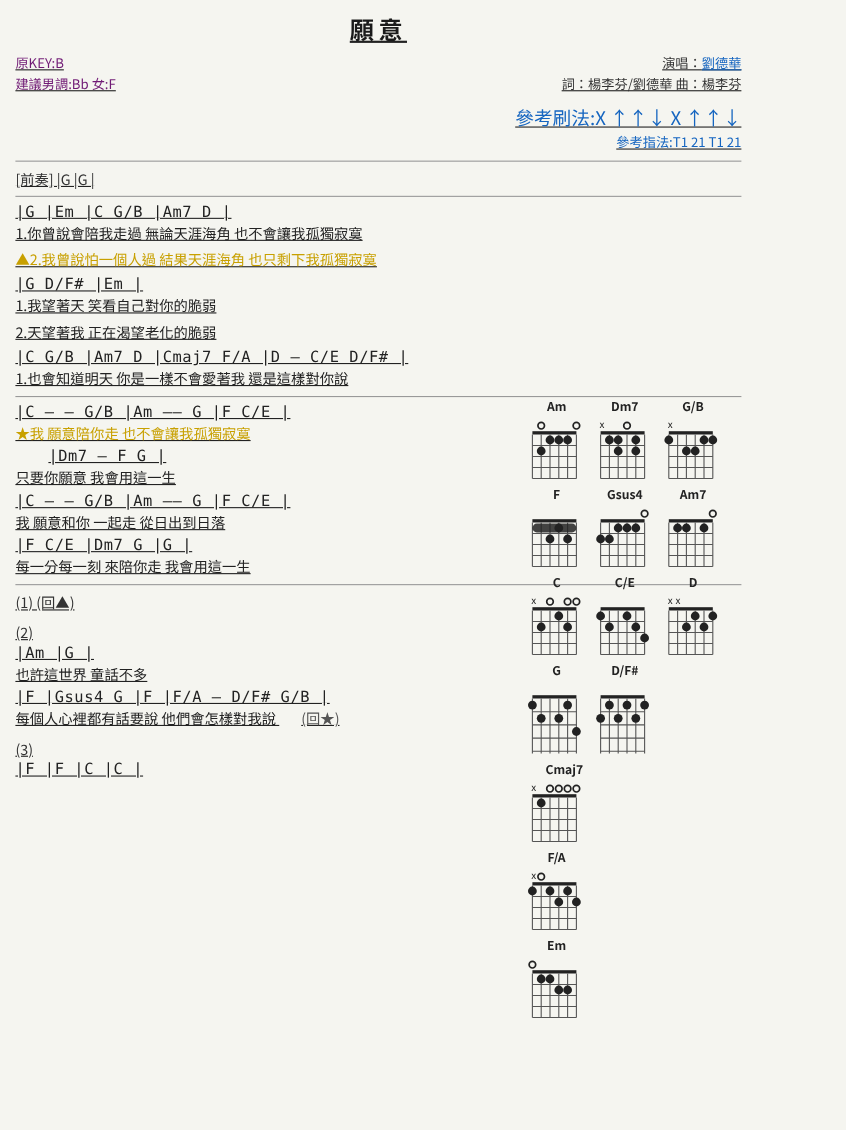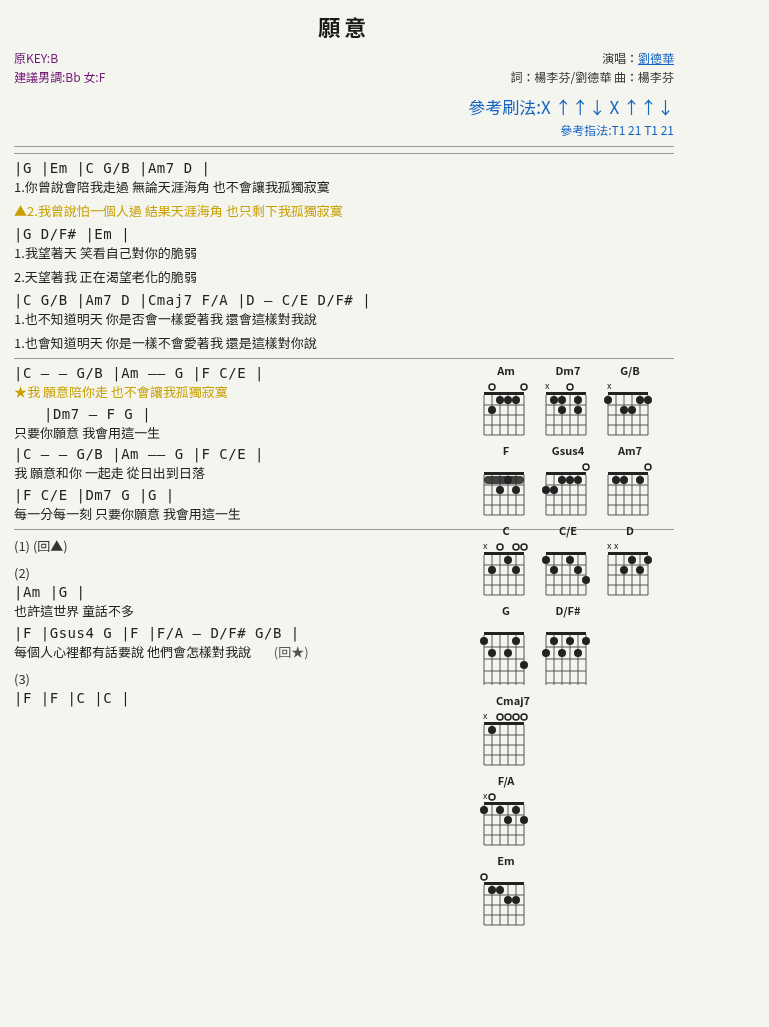--- a/index.html
+++ b/index.html
@@ -11,20 +11,21 @@
       color: #222;
       font-size: 13px;
       position: relative;
     }
     .page {
       width: 688px;
       min-height: 1027px;
       background: #f5f5f0;
       padding: 10px 14px;
       position: relative;
+      text-decoration: underline;
     }
     .title {
       text-align: center;
       font-size: 22px;
       font-weight: bold;
       color: #1a1a1a;
       margin-bottom: 6px;
       letter-spacing: 4px;
     }
     .meta-row {
@@ -142,52 +143,52 @@
       </div>
       <div>詞：楊李芬/劉德華  曲：楊李芬</div>
     </div>
   </div>
 
   <div class="strum-row">參考刷法:X ↑↑↓ X ↑↑↓</div>
   <div class="finger-row">參考指法:T1 21 T1 21</div>
 
   <hr class="divider">
 
+  <div class="intro-line">[前奏] |G    |G    |</div>
 
   <hr class="divider">
 
   <div class="section">
     <div class="chord-line">|G          |Em        |C         G/B     |Am7    D  |</div>
     <div class="lyric-line">1.你曾說會陪我走過    無論天涯海角    也不會讓我孤獨寂寞</div>
     <div class="lyric-line" style="color:#c8a000;">▲2.我曾說怕一個人過    結果天涯海角    也只剩下我孤獨寂寞</div>
   </div>
 
   <div class="section">
     <div class="chord-line">|G         D/F#   |Em        |</div>
     <div class="lyric-line">1.我望著天    笑看自己對你的脆弱</div>
     <div class="lyric-line">2.天望著我    正在渴望老化的脆弱</div>
   </div>
 
   <div class="section">
     <div class="chord-line">|C          G/B         |Am7    D     |Cmaj7   F/A   |D — C/E   D/F#   |</div>
-    <div class="lyric-line">1.也不知道明天    你是否會一樣愛著我    還會這樣對我說</div>
     <div class="lyric-line">1.也會知道明天    你是一樣不會愛著我    還是這樣對你說</div>
   </div>
 
   <hr class="divider">
 
   <div class="section">
     <div class="chord-line">|C  —  —  G/B   |Am ——  G   |F       C/E  |</div>
     <div class="lyric-line star-line">★我    願意陪你走         也不會讓我孤獨寂寞</div>
     <div class="chord-line" style="margin-left:30px;">|Dm7        —  F  G  |</div>
     <div class="lyric-line">只要你願意   我會用這一生</div>
     <div class="chord-line">|C   —  —  G/B     |Am —— G   |F      C/E  |</div>
     <div class="lyric-line">我       願意和你   一起走   從日出到日落</div>
     <div class="chord-line">     |F         C/E    |Dm7         G       |G     |</div>
-    <div class="lyric-line">每一分每一刻   只要你願意   我會用這一生</div>
+    <div class="lyric-line">每一分每一刻   來陪你走   我會用這一生</div>
   </div>
 
   <hr class="divider">
 
   <div class="section-num">(1)  (回▲)</div>
 
   <div style="margin: 8px 0;"></div>
 
   <div class="section-num">(2)</div>
   <div class="chord-line">|Am                    |G    |</div>

